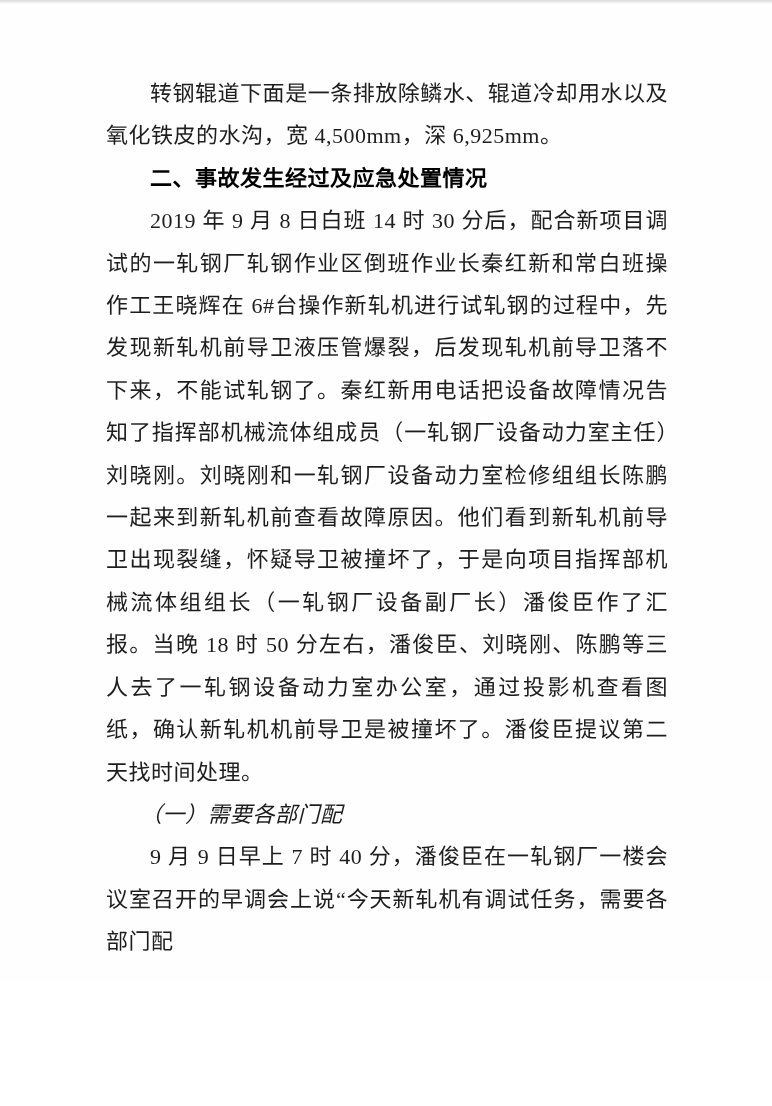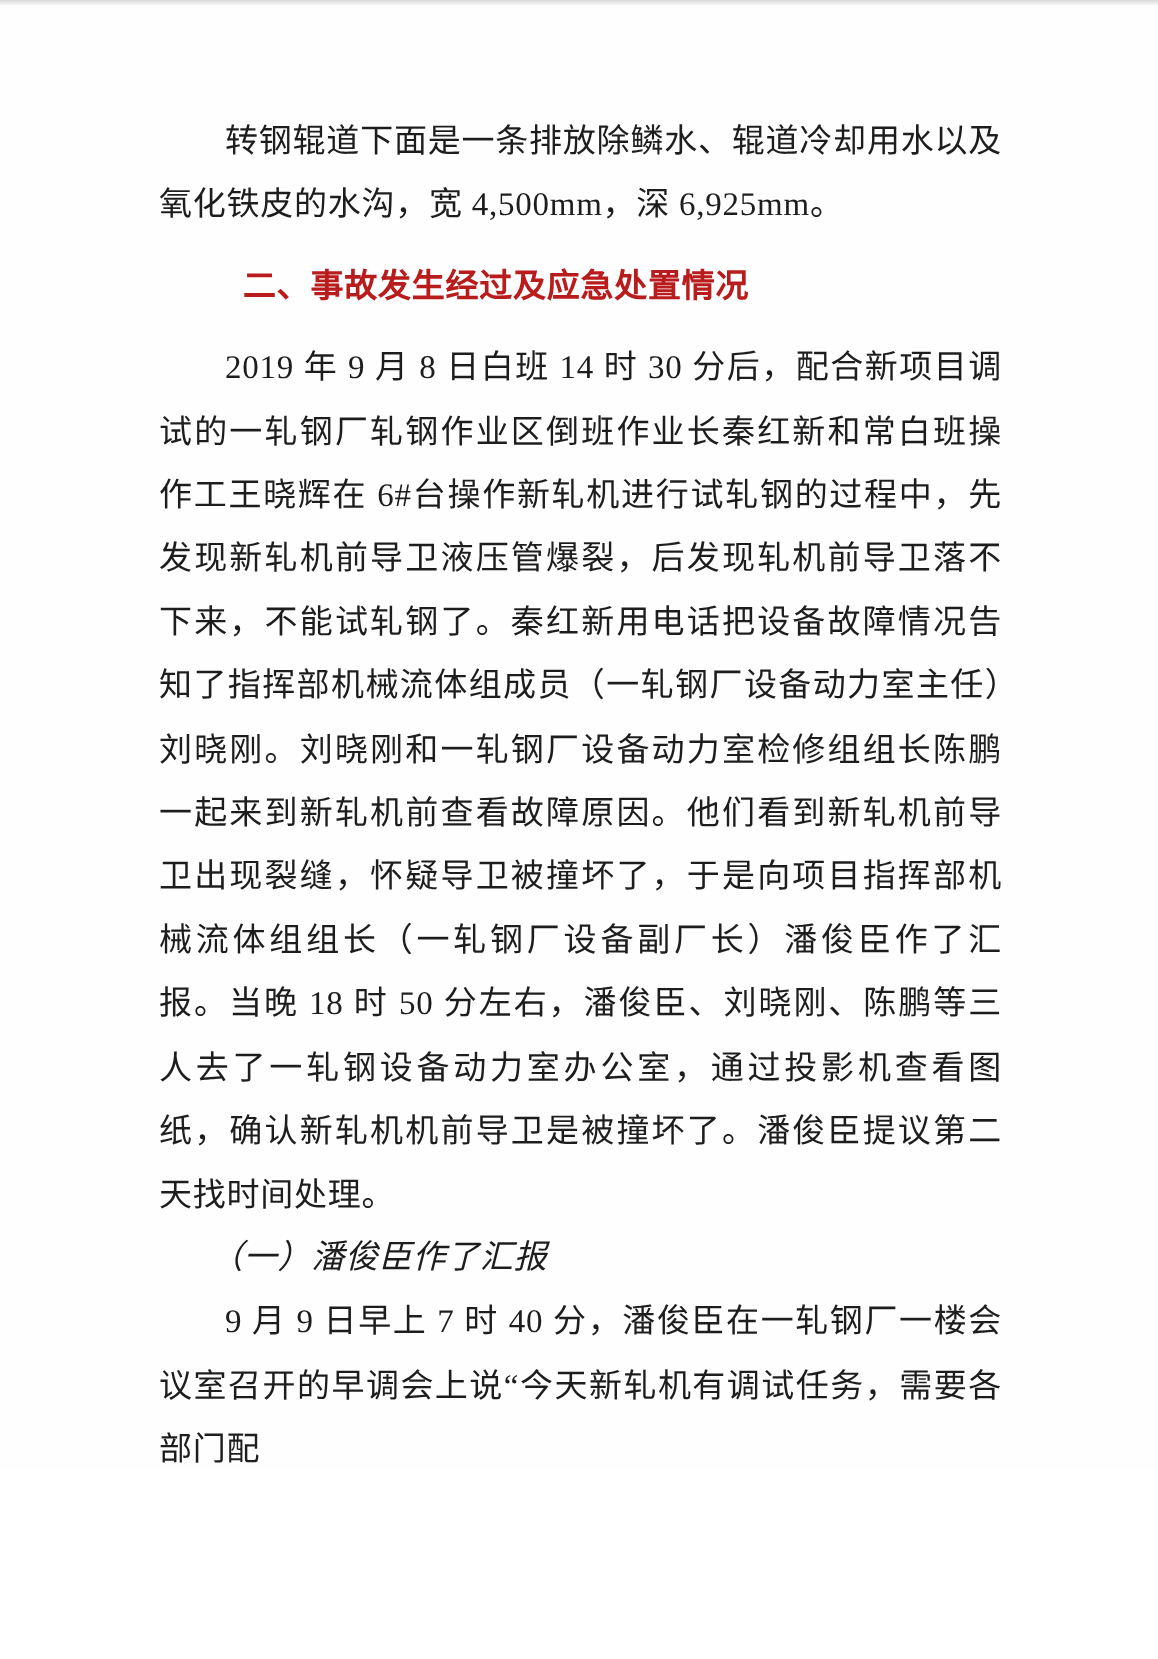--- a/index.html
+++ b/index.html
@@ -33,28 +33,28 @@
     margin: 0;
     font-family: "Liberation Serif", "DejaVu Serif", serif;
     font-size: 22px;
     line-height: 42.4px;
     letter-spacing: 0.5px;
     text-align: justify;
     text-indent: 44px;
     color: #1d1d1d;
   }
   .section-heading {
-    margin: 12px;
+    margin: 0;
     font-family: "Liberation Sans", "DejaVu Sans", sans-serif;
     font-weight: 700;
     font-size: 22px;
     line-height: 42.4px;
     letter-spacing: 0.5px;
     text-indent: 44px;
-    color: #b91c1c;
+    color: #000000;
   }
   .subsection-heading {
     margin: 0;
     font-family: "DejaVu Serif", "Liberation Serif", serif;
     font-weight: 400;
     font-style: italic;
     font-size: 22px;
     line-height: 42.4px;
     letter-spacing: 0.5px;
     text-indent: 34px;
@@ -79,19 +79,19 @@
   <div class="scan-edge-top"></div>
 
   <div class="content">
     <p class="para">转钢辊道下面是一条排放除鳞水、辊道冷却用水以及氧化铁皮的水沟，宽 4,500mm，深 6,925mm。</p>
 
 
     <h2 class="section-heading">二、事故发生经过及应急处置情况</h2>
 
     <p class="para">2019 年 9 月 8 日白班 14 时 30 分后，配合新项目调试的一轧钢厂轧钢作业区倒班作业长秦红新和常白班操作工王晓辉在 6#台操作新轧机进行试轧钢的过程中，先发现新轧机前导卫液压管爆裂，后发现轧机前导卫落不下来，不能试轧钢了。秦红新用电话把设备故障情况告知了指挥部机械流体组成员（一轧钢厂设备动力室主任）刘晓刚。刘晓刚和一轧钢厂设备动力室检修组组长陈鹏一起来到新轧机前查看故障原因。他们看到新轧机前导卫出现裂缝，怀疑导卫被撞坏了，于是向项目指挥部机械流体组组长（一轧钢厂设备副厂长）潘俊臣作了汇报。当晚 18 时 50 分左右，潘俊臣、刘晓刚、陈鹏等三人去了一轧钢设备动力室办公室，通过投影机查看图纸，确认新轧机机前导卫是被撞坏了。潘俊臣提议第二天找时间处理。</p>
 
-    <h3 class="subsection-heading">（一）潘俊臣作了汇报</h3>
+    <h3 class="subsection-heading">（一）需要各部门配</h3>
 
     <p class="para">9 月 9 日早上 7 时 40 分，潘俊臣在一轧钢厂一楼会议室召开的早调会上说“今天新轧机有调试任务，需要各部门配</p>
   </div>
 
   <div class="page-number">7</div>
 </div>
 
 </body></html>

